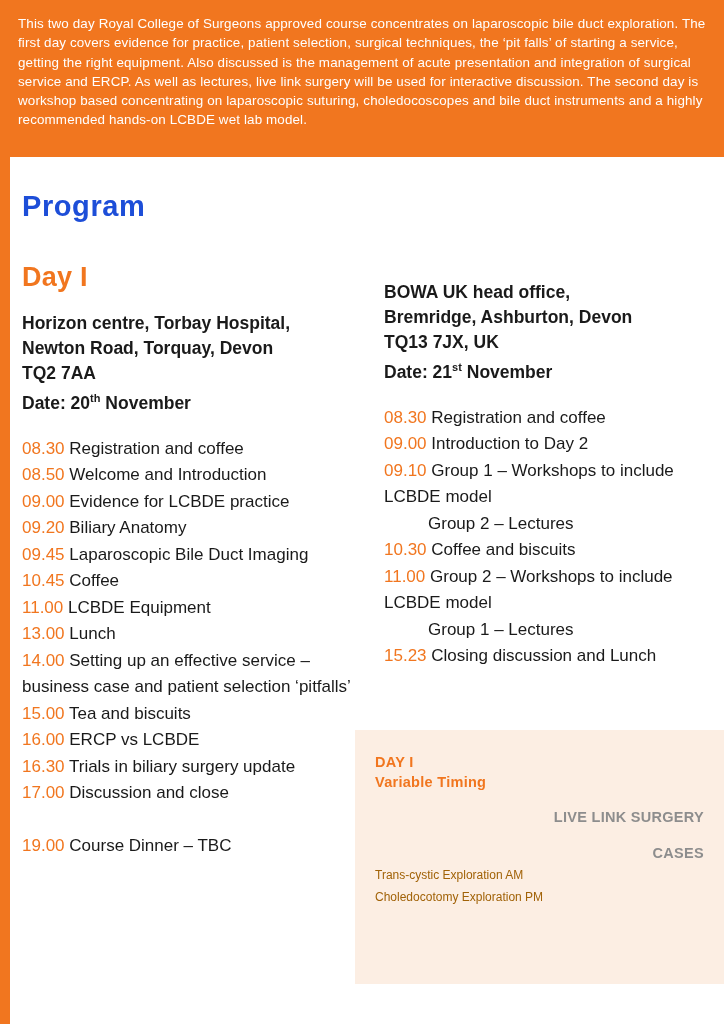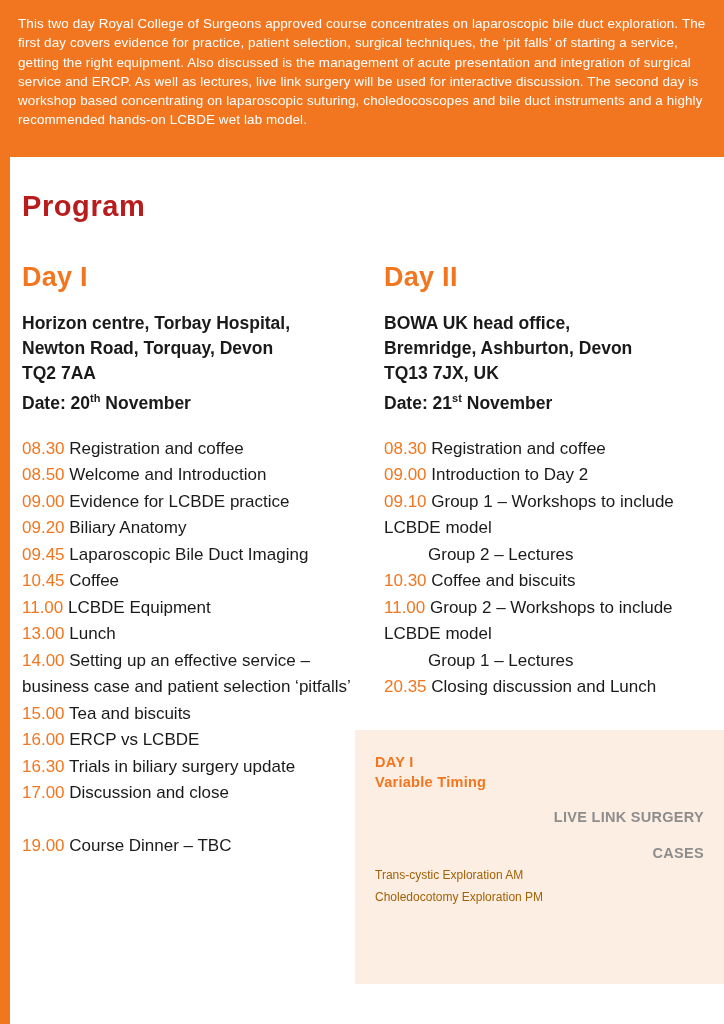--- a/index.html
+++ b/index.html
@@ -45,21 +45,21 @@
     line-height: 19.3px;
     letter-spacing: 0.01em;
   }
   
   .program-title {
     position: absolute;
     left: 22px;
     top: 190px;
     font-size: 29px;
     font-weight: bold;
-    color: #b91c1c;
+    color: #1d4ed8;
     letter-spacing: 0.02em;
   }
   
   .col {
     position: absolute;
     top: 262px;
   }
   .col-left { left: 22px; width: 345px; }
   .col-right { left: 384px; width: 330px; }
 
@@ -182,38 +182,37 @@
         <div class="sched-item"><span class="time">15.00</span> <span class="desc desc-bold">Tea and biscuits</span></div>
         <div class="sched-item"><span class="time">16.00</span> <span class="desc">ERCP vs LCBDE</span></div>
         <div class="sched-item"><span class="time">16.30</span> <span class="desc">Trials in biliary surgery update</span></div>
         <div class="sched-item"><span class="time">17.00</span> <span class="desc">Discussion and close</span></div>
         <div class="sched-item">&nbsp;</div>
         <div class="sched-item"><span class="time">19.00</span> <span class="desc desc-bold">Course Dinner – TBC</span></div>
       </div>
   </div>
 
   <div class="col col-right">
-    <div class="day-title">Day II</div>
     <div class="venue">
       <div>BOWA UK head office,</div>
       <div>Bremridge, Ashburton, Devon</div>
       <div>TQ13 7JX, UK</div>
       <div>
         <span>Date: 21</span><sup>st</sup><span> November</span>
       </div>
     </div>
     <div class="schedule" id="day2-schedule">
         <div class="sched-item"><span class="time">08.30</span> <span class="desc desc-bold">Registration and coffee</span></div>
         <div class="sched-item"><span class="time">09.00</span> <span class="desc">Introduction to Day 2</span></div>
         <div class="sched-item"><span class="time">09.10</span> <span class="desc">Group 1 – Workshops to include LCBDE model</span></div>
         <div class="sched-item"><span class="indent"></span><span class="desc">Group 2 – Lectures</span></div>
         <div class="sched-item"><span class="time">10.30</span> <span class="desc desc-bold">Coffee and biscuits</span></div>
         <div class="sched-item"><span class="time">11.00</span> <span class="desc">Group 2 – Workshops to include LCBDE model</span></div>
         <div class="sched-item"><span class="indent"></span><span class="desc">Group 1 – Lectures</span></div>
-        <div class="sched-item"><span class="time">20.35</span> <span class="desc desc-bold">Closing discussion and Lunch</span></div>
+        <div class="sched-item"><span class="time">15.23</span> <span class="desc desc-bold">Closing discussion and Lunch</span></div>
       </div>
   </div>
 
   <div class="notes-box">
     <div class="notes-head">DAY I</div>
     <div class="notes-head">Variable Timing</div>
     <div class="notes-sub">LIVE LINK SURGERY</div>
     <div class="notes-sub">CASES</div>
     <div class="notes-line">Trans-cystic Exploration AM</div>
     <div class="notes-line">Choledocotomy Exploration PM</div>

